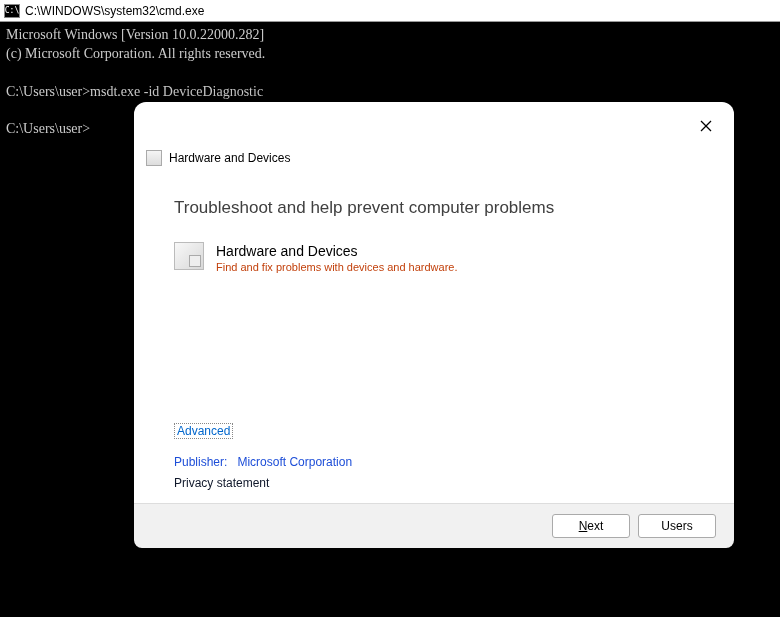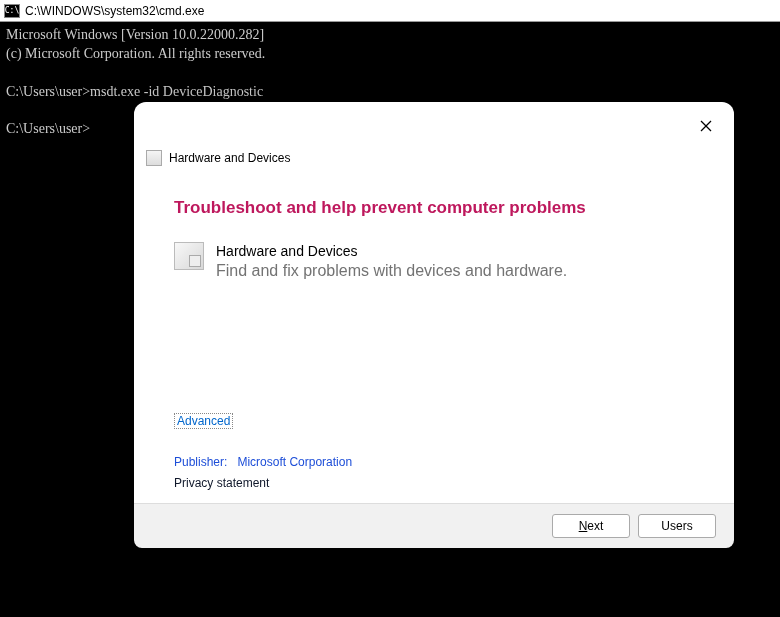--- a/index.html
+++ b/index.html
@@ -80,23 +80,23 @@
     }
     .dialog-title-small {
       font-size: 12px;
       color: #000;
     }
     .dialog-body {
       flex: 1;
       padding: 22px 40px 0 40px;
     }
     .main-heading {
-      color: #be185d;
+      color: #404040;
       font-size: 17px;
-      font-weight: 700;
+      font-weight: 400;
       margin-bottom: 24px;
     }
     .item-row {
       display: flex;
       gap: 12px;
       align-items: flex-start;
     }
     .item-icon {
       width: 30px;
       height: 28px;
@@ -114,35 +114,35 @@
       height: 10px;
       background: #eee;
       border: 1px solid #aaa;
     }
     .item-title {
       font-size: 14px;
       color: #000;
       line-height: 1.3;
     }
     .item-desc {
-      font-size: 16px;
-      color: #737373;
+      font-size: 11px;
+      color: #c2410c;
       line-height: 1.4;
     }
     .dialog-lower {
       padding: 0 40px 12px 40px;
     }
     .advanced-link {
       color: #0066cc;
       font-size: 12px;
       border: 1px dotted #888;
       padding: 0 2px;
       display: inline-block;
       cursor: pointer;
-      margin-bottom: 26px;
+      margin-bottom: 16px;
     }
     .publisher-row {
       font-size: 12px;
       color: #1d4ed8;
       margin-bottom: 4px;
     }
     .privacy-link {
       color: #0f172a;
       font-size: 12px;
       cursor: pointer;

